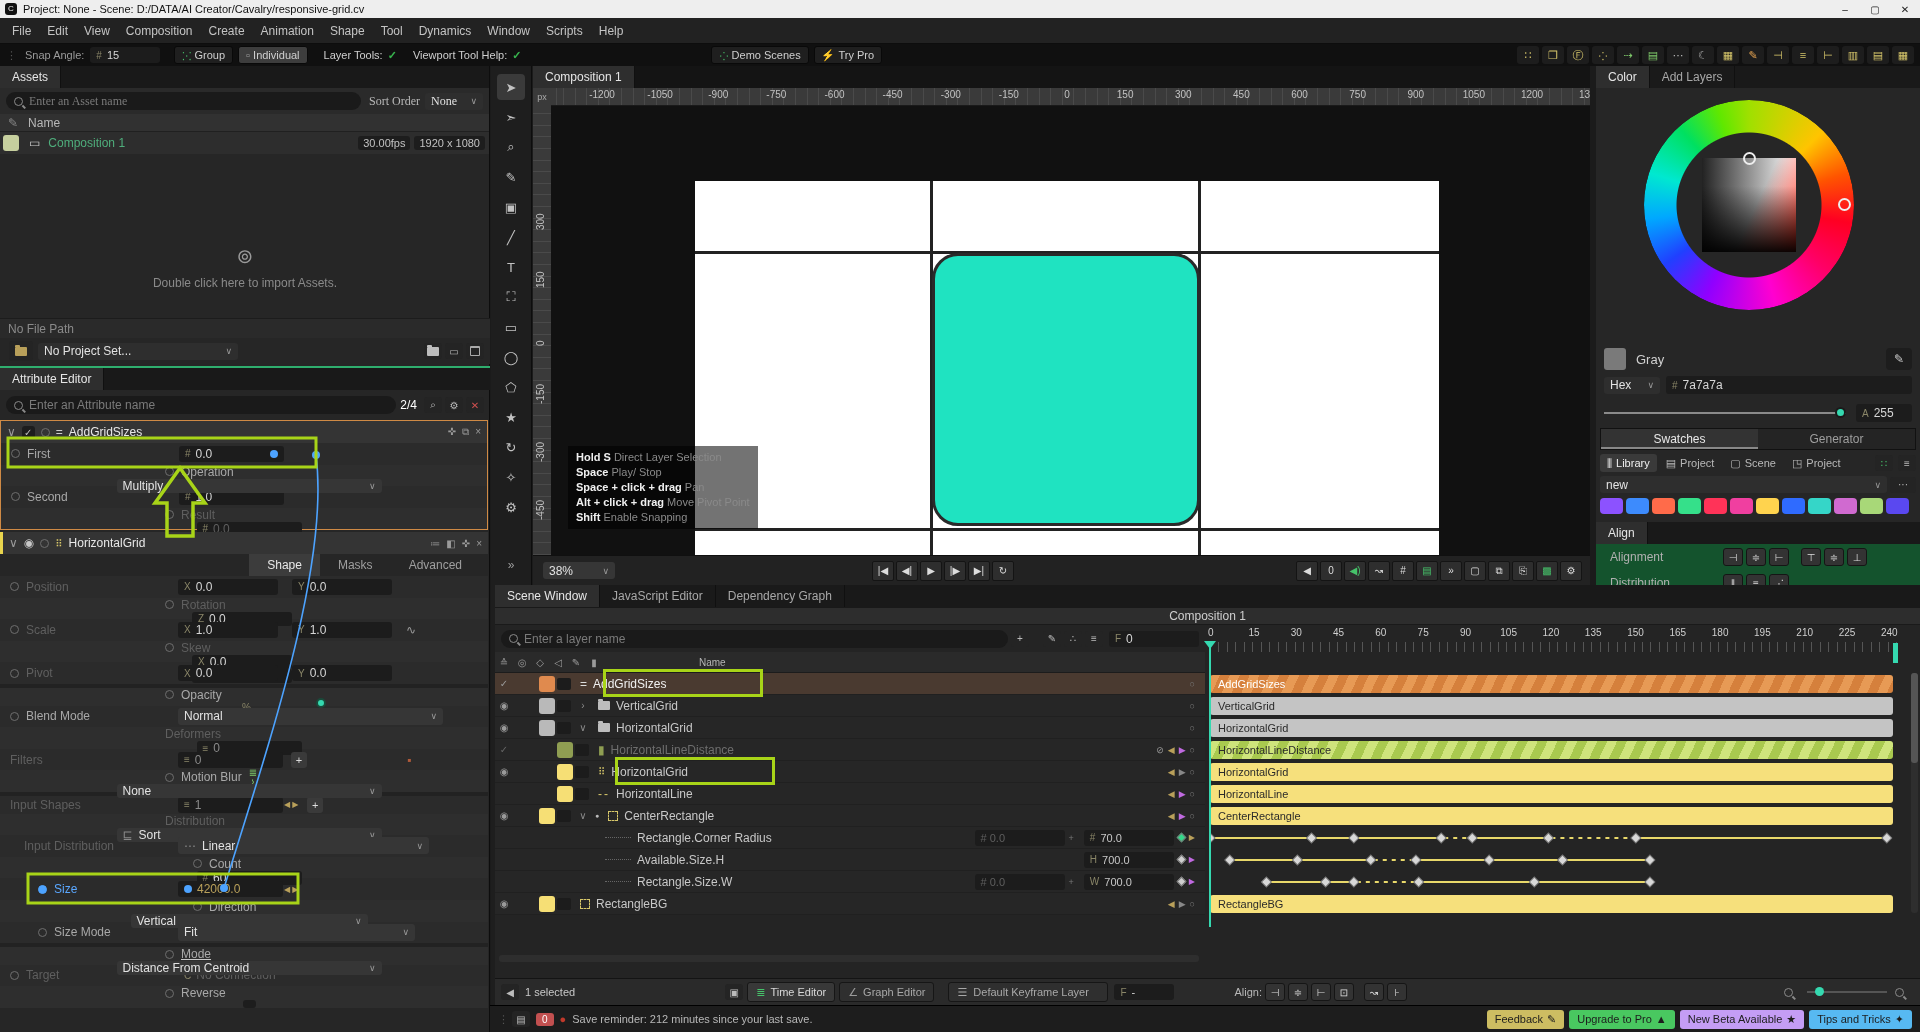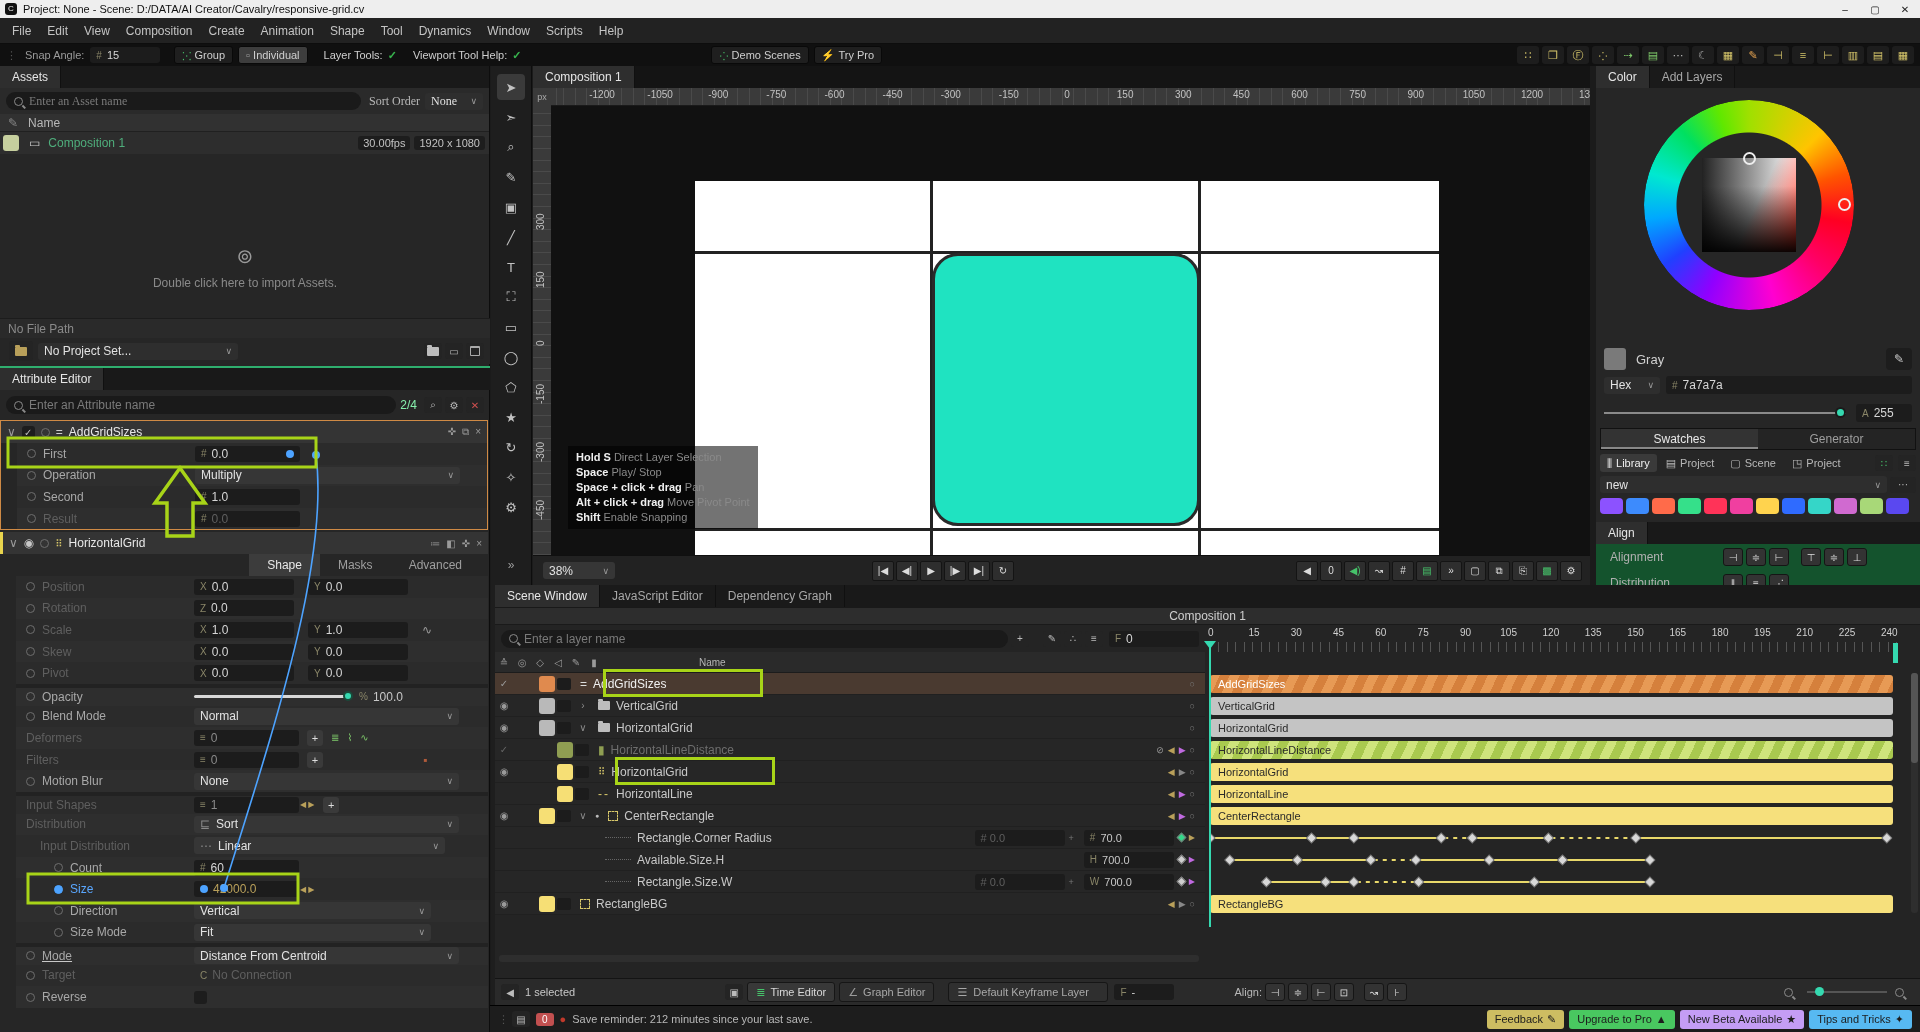--- a/index.html
+++ b/index.html
@@ -76,22 +76,22 @@
   .sechead .rt { margin-left:auto; display:flex; gap:6px; color:#9a9a9a; font-size:10px; }
   .circ { width:9px; height:9px; border:1px solid #6e6e6e; border-radius:50%; flex:none; }
   .ckbox { width:13px; height:13px; background:#1d1d1d; border-radius:3px; color:#bdbdbd;
     font-size:10px; display:flex; align-items:center; justify-content:center; }
   #addgrid-section { position:absolute; top:354px; left:0; width:488px; border:1px solid #cf8a45; }
   #hgrid-section { position:absolute; top:466px; left:0; width:488px; }
   #hgrid-section .sechead { border-left:3px solid #e8d44d; }
   .shapetabs { height:22px; background:#262626; display:flex; justify-content:flex-end; padding-right:8px; }
   .shapetabs .stab { padding:0 18px; height:22px; display:flex; align-items:center; color:#9f9f9f; }
   .shapetabs .stab.on { background:#3c3c3c; color:#e8e8e8; }
-  .arow { height:21.6px; display:flex; align-items:center; padding-left:10px; background:#2b2b2b;margin-left:16px; }
-  .arow.alt { background:#2e2e2e; }
+  .arow { height:21.6px; display:flex; align-items:center; padding-left:10px; background:#2b2b2b; }
+  .arow.alt { background:#2e2e2e;flex-direction:column; }
   .arow .lbl { color:#a8a8a8; }
   .arow.dim .lbl { color:#5f5f5f; }
   .arow .lblbox { width:168px; display:flex; align-items:center; gap:7px; flex:none; }
   .gap4 { border-top:4px solid #222; }
   .bluetxt { color:#5aa7ff !important; }
   .tanval { color:#b9a05a; }
   .arrbtn { color:#b9a05a; font-size:8px; margin:0 1px; }
   .plus { width:16px; height:16px; background:#3a3a3a; border-radius:3px; color:#ddd; display:inline-flex;
     align-items:center; justify-content:center; margin-left:8px; font-size:11px; }
   #anno-svg { left:0; top:66px; width:490px; height:966px; pointer-events:none; z-index:50; }
@@ -340,21 +340,21 @@
     </div>
     <div id="greenline"></div>
     <div id="attr-tabbar" class="ptabbar">
         <span class="tab on">Attribute Editor</span>
       </div>
     <div id="attr-search">
       <span class="pill" style="flex:1">
         <span class="mag"></span>
         <span>Enter an Attribute name</span>
         </span>
-      <span style="margin:0 4px;color:#86efac">2/4</span>
+      <span style="margin:0 4px;color:#ffffff">2/4</span>
       <span class="smicon">⌕</span>
       <span class="smicon">⚙</span>
       <span class="smicon" style="color:#d05050">✕</span>
     </div>
 
     <div id="addgrid-section">
       <div class="sechead">
         <span style="color:#9a9a9a">∨</span>
         <span class="ckbox">✓</span>
         <span class="circ"></span>

